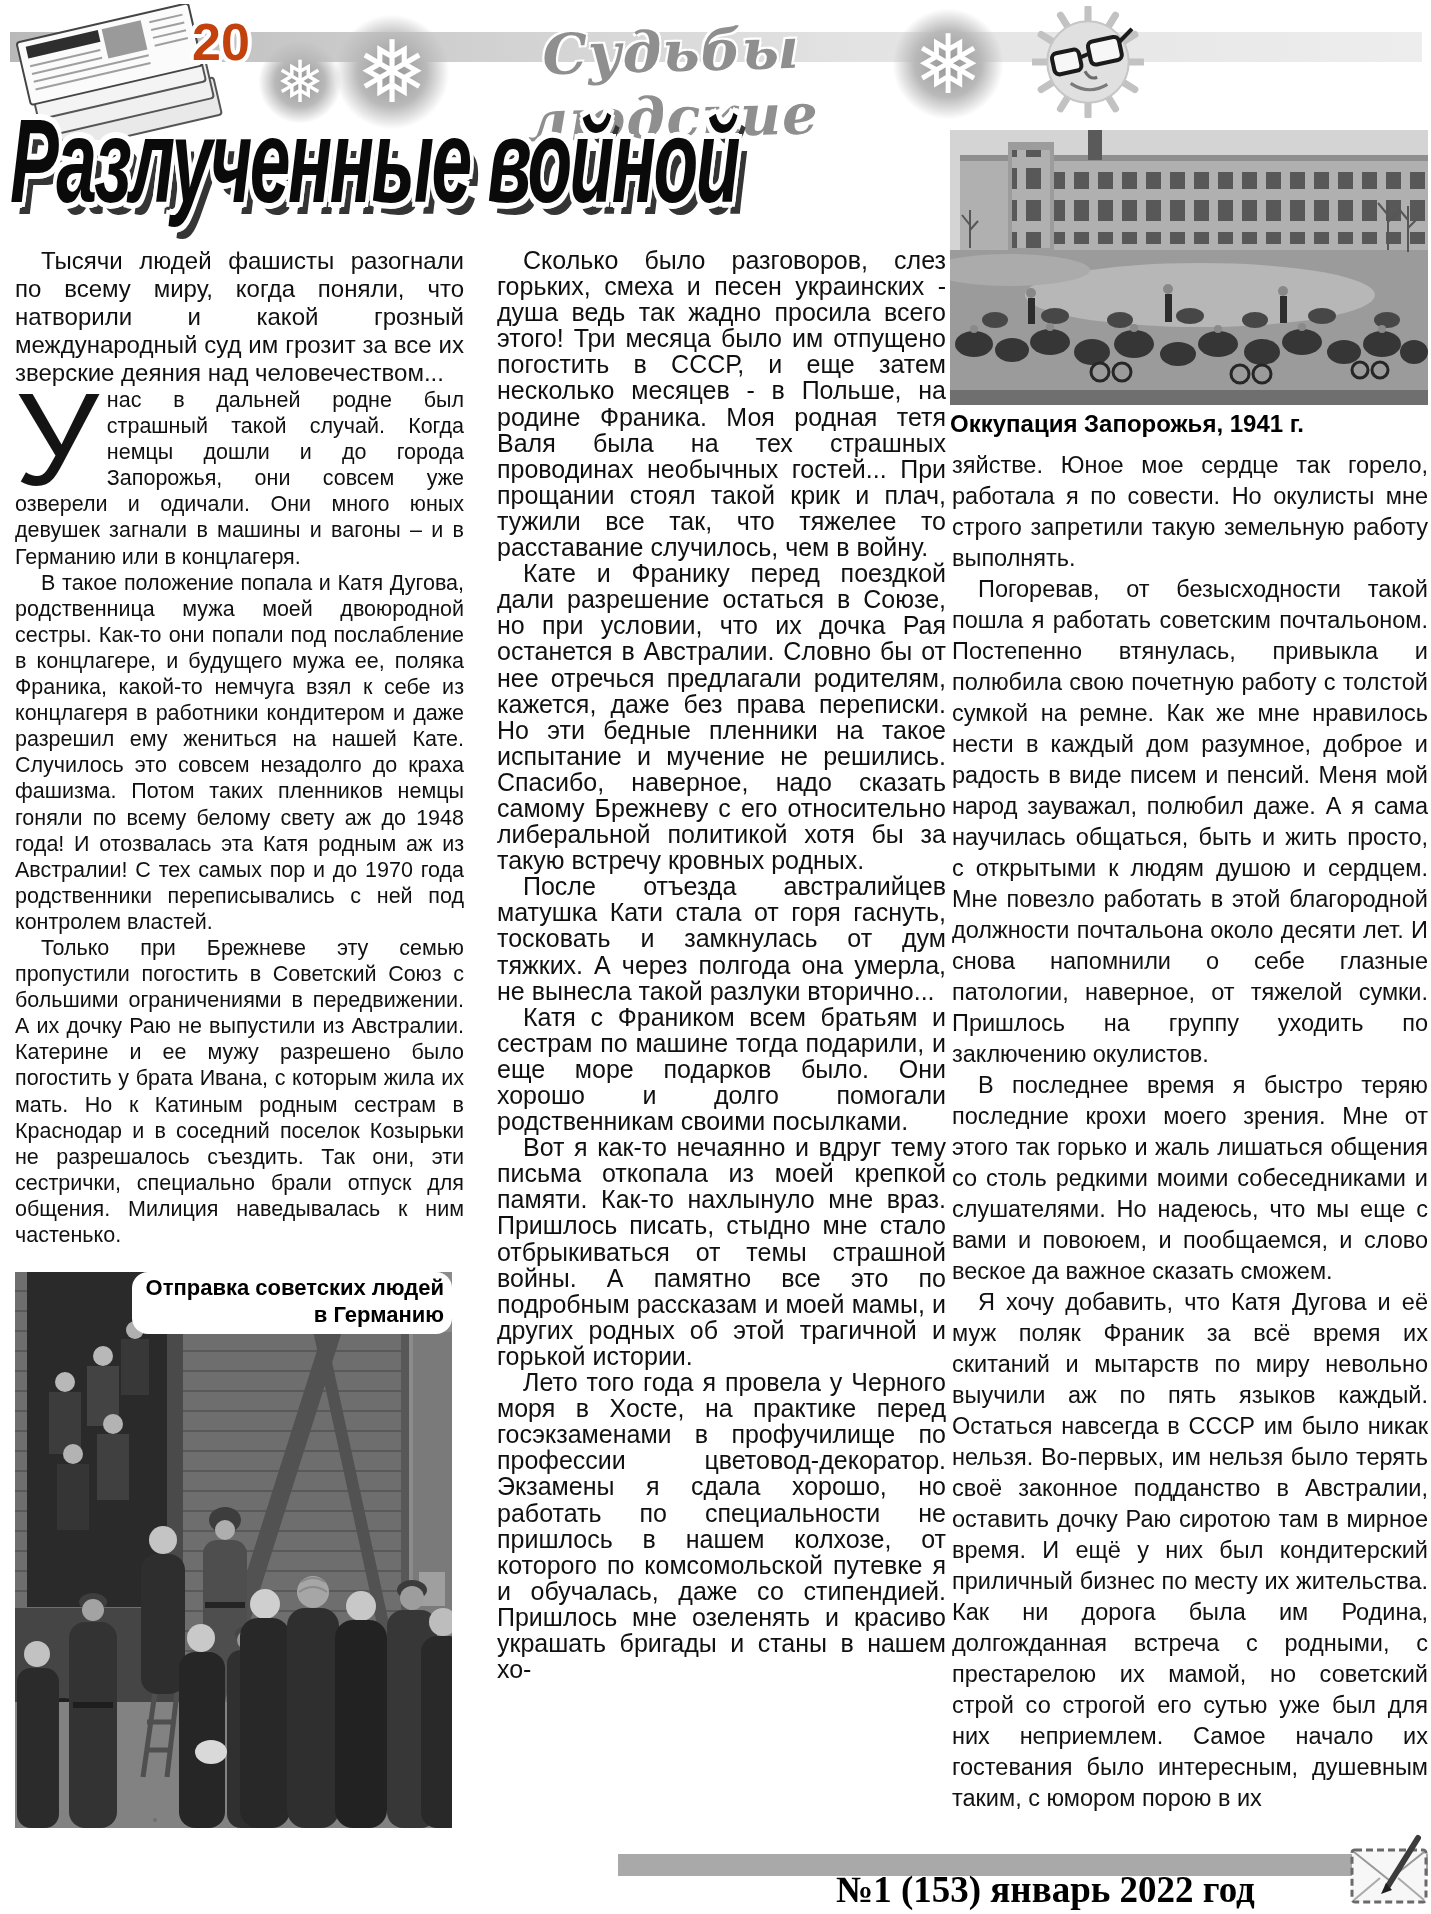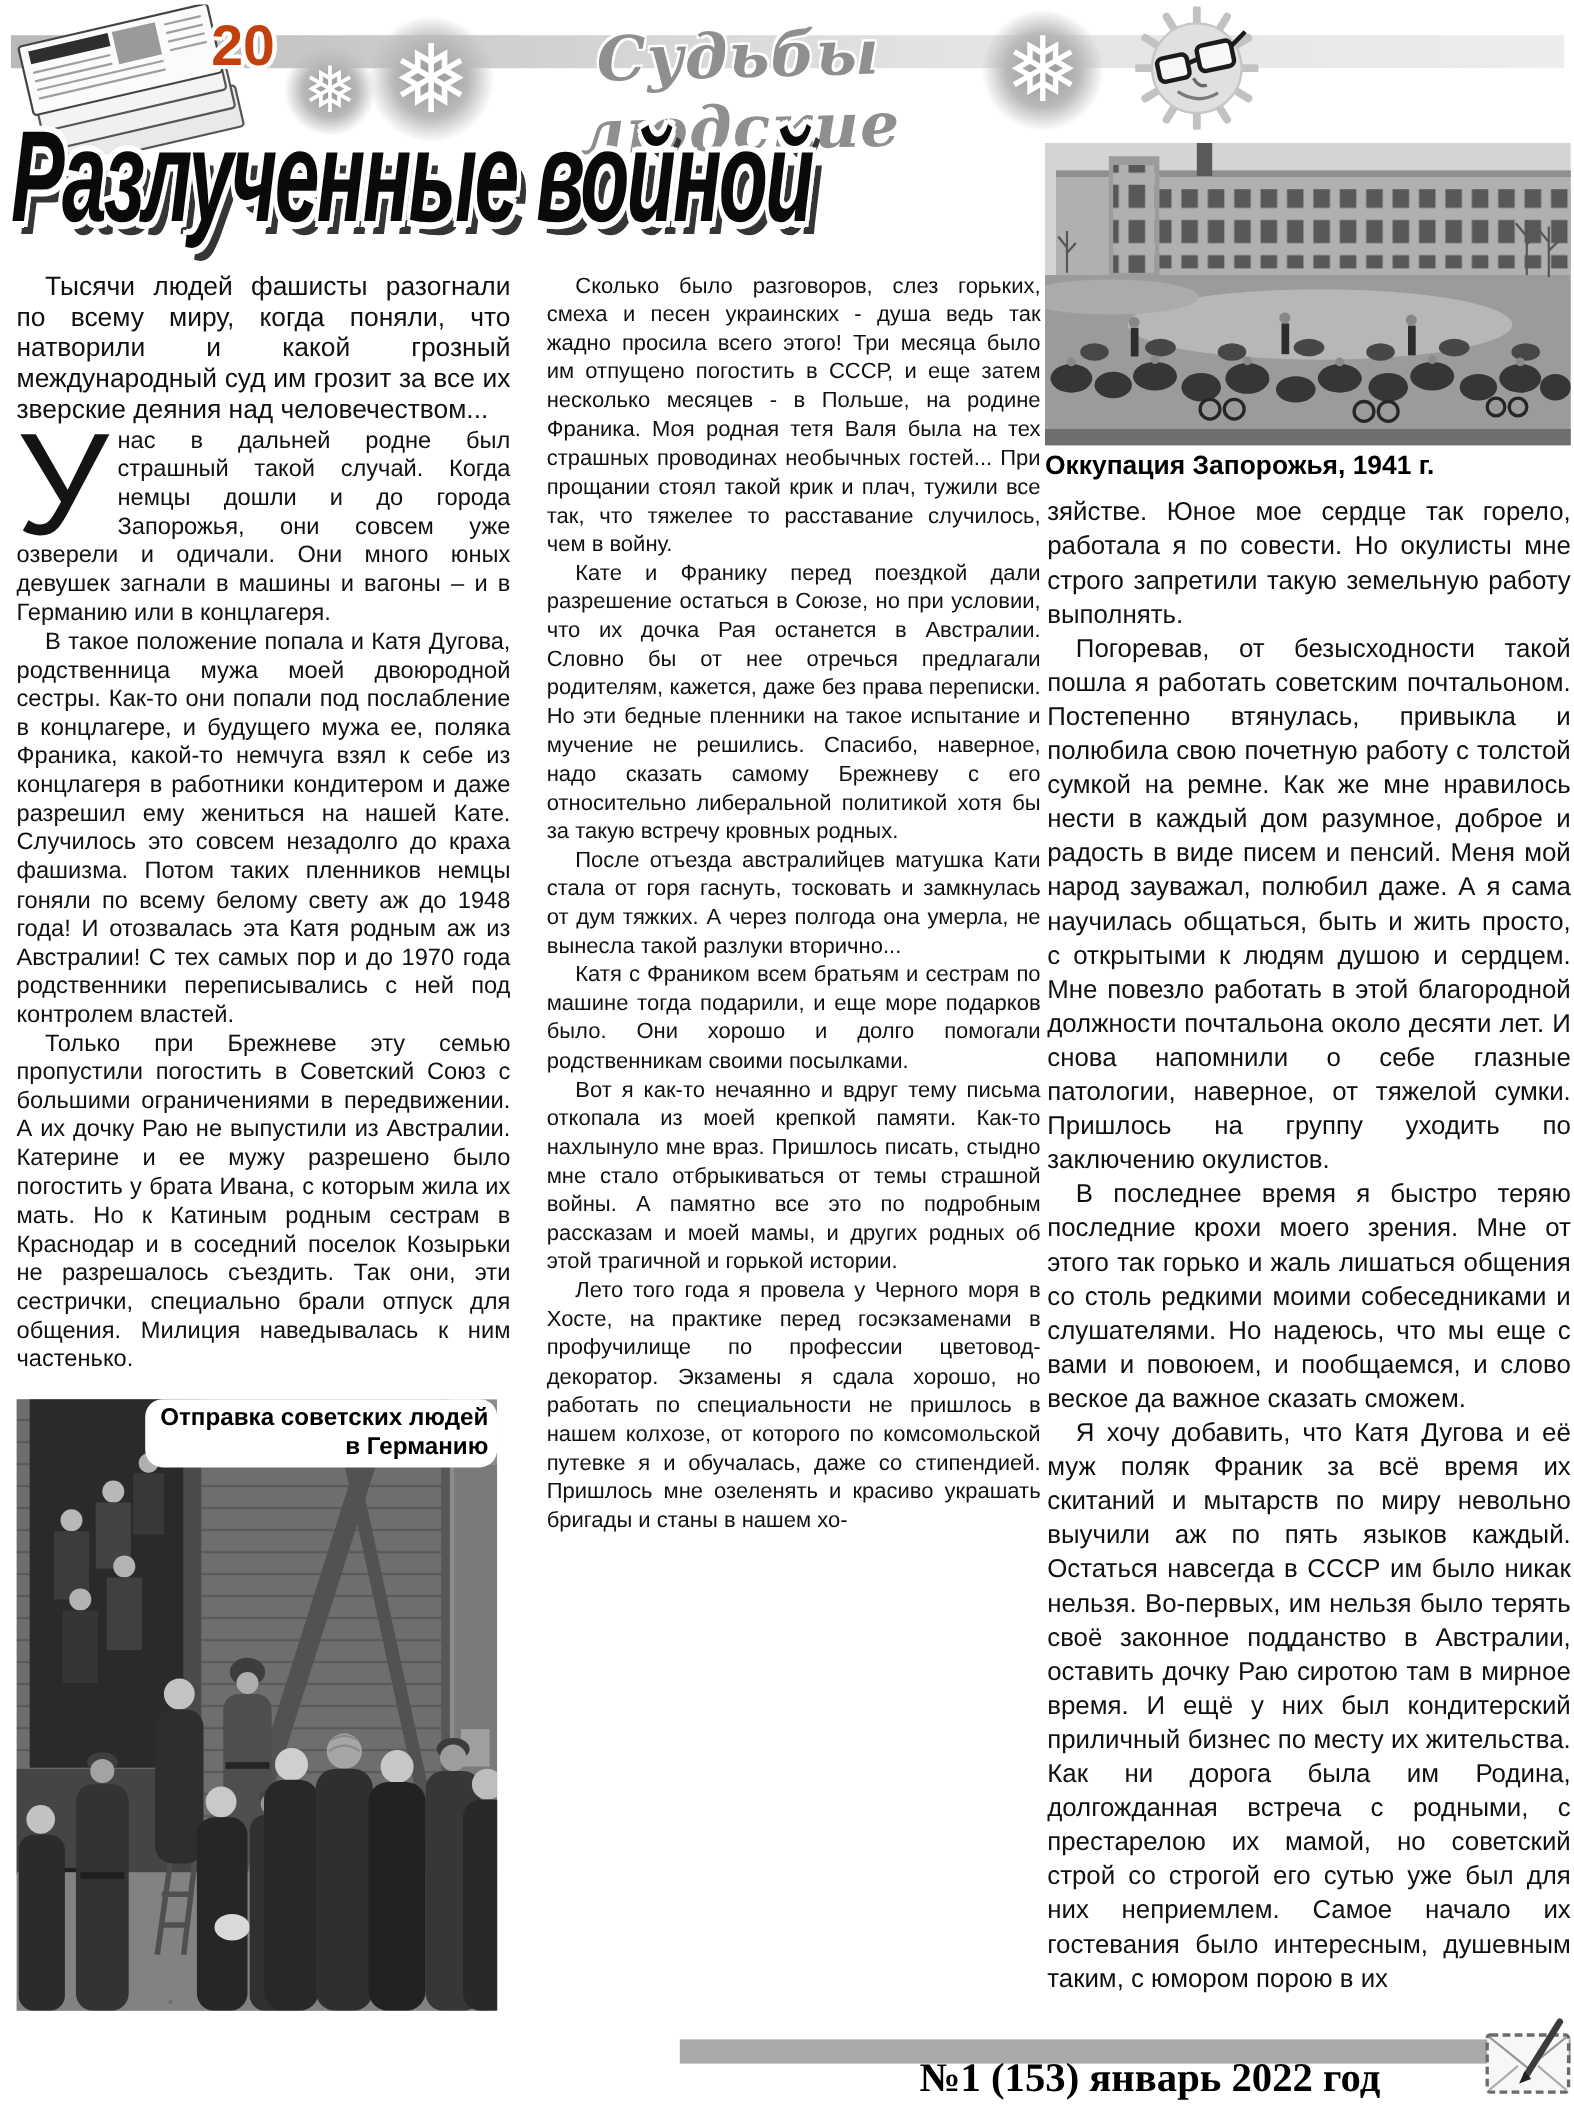--- a/index.html
+++ b/index.html
@@ -38,21 +38,21 @@
   .cap-occ{position:absolute;left:950px;top:410px;width:478px;text-align:left;
         font-size:24px;font-weight:bold;color:#000;}
   .photo-dep{position:absolute;left:15px;top:1272px;width:437px;height:556px;}
   .cap-dep{position:absolute;top:0px;right:0px;background:#fff;border-radius:16px;
         padding:2px 8px 6px 14px;text-align:right;font-size:22px;line-height:27px;font-weight:bold;color:#000;}
 
   
   .col{position:absolute;top:247px;text-align:justify;}
   .col p{margin:0;text-indent:26px;}
   .col1{left:15px;width:449px;font-size:21.5px;line-height:26.1px;}
-  .col2{left:497px;width:449px;font-size:20px;line-height:26.1px;}
+  .col2{left:497px;width:449px;font-size:25px;line-height:26.1px;}
   .col3{left:952px;top:450px;width:476px;font-size:23.5px;line-height:31px;}
   .intro{font-weight:normal;font-size:24px;line-height:28px;text-indent:22px;margin-bottom:6px;}
   .noindent{text-indent:0 !important;}
   .dropcap{float:left;font-size:132px;line-height:101px;padding:2px 8px 0 0;color:#141414;}
 
   
   .logo-script{position:absolute;left:16px;top:1842px;font-family:"DejaVu Serif", serif;
         font-style:italic;font-weight:bold;font-size:50px;color:#6a6a6a;letter-spacing:-1px;}
   .logo-block{position:absolute;left:330px;top:1838px;font-size:70px;line-height:70px;font-weight:900;
         color:#8f8f8f;-webkit-text-stroke:3px #424242;letter-spacing:-1px;

